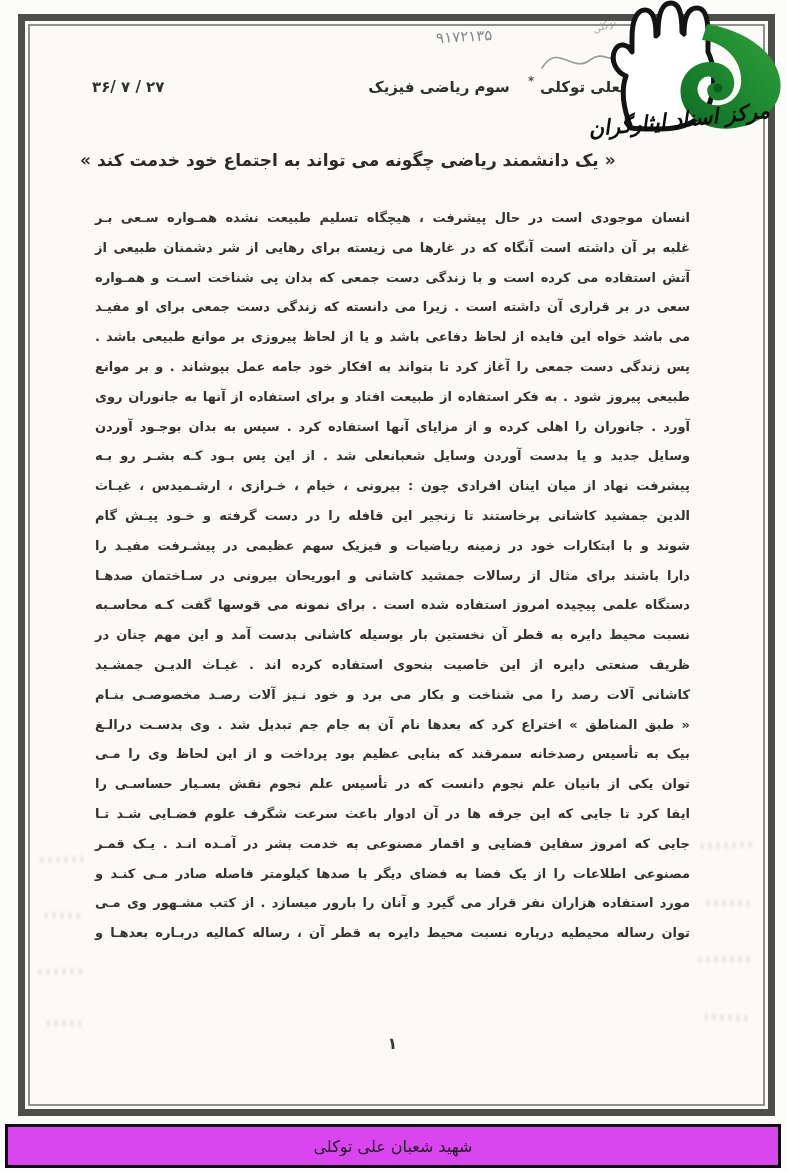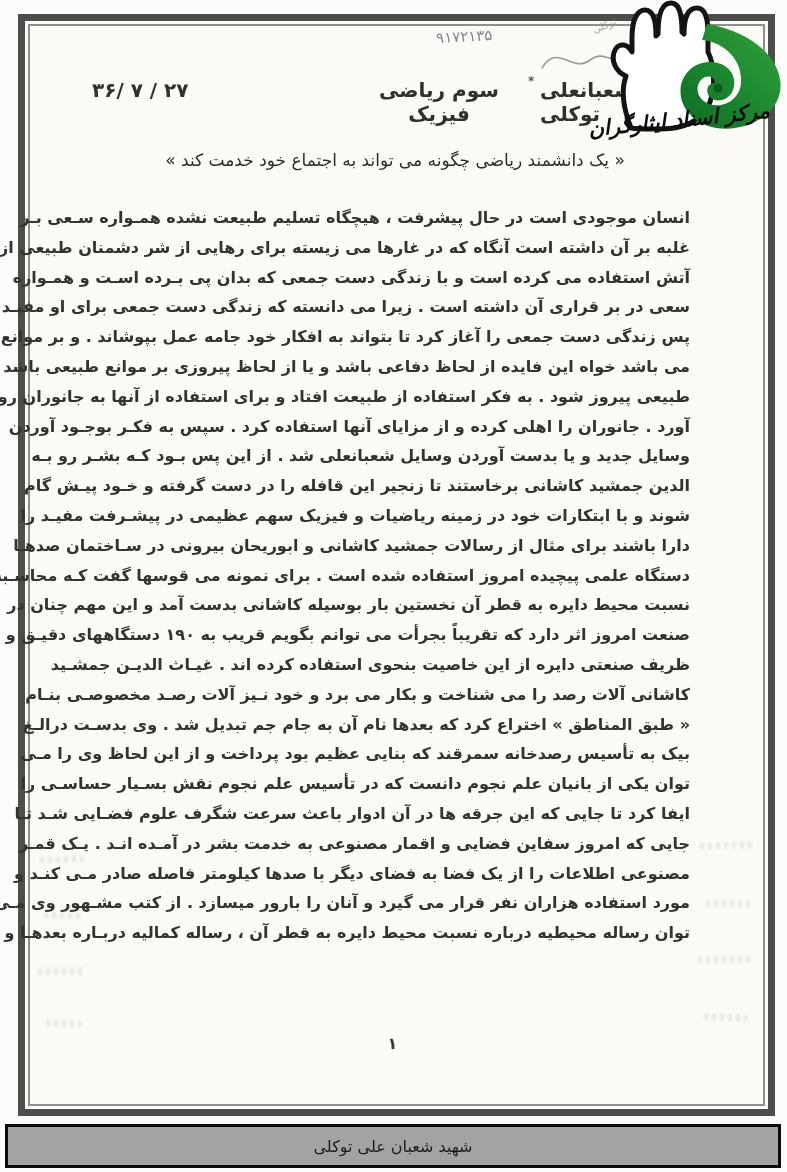--- a/index.html
+++ b/index.html
@@ -24,64 +24,64 @@
     color:#83888f;font-size:15px;letter-spacing:3px;
     transform:rotate(-3deg);z-index:3;
   }
   .squiggle{position:absolute;left:538px;top:38px;z-index:3;}
   .hw-note{
     position:absolute;left:592px;top:20px;
     color:#8d8d8a;font-size:10px;transform:rotate(-22deg);
     opacity:.75;z-index:3;
   }
   
-  .hdr{position:absolute;top:78px;font-size:20px;font-weight:700;color:#30302c;z-index:2;}
+  .hdr{position:absolute;top:78px;font-size:15px;font-weight:700;color:#30302c;z-index:2;}
   .hdr-date{left:92px;direction:ltr;unicode-bidi:bidi-override;letter-spacing:1px;}
   .hdr-subject{left:364px;width:150px;text-align:center;direction:rtl;}
   .hdr-mark{left:528px;top:74px;font-size:12px;color:#555;}
   .hdr-name{left:540px;width:140px;text-align:left;direction:rtl;}
   
   .logo{position:absolute;left:556px;top:0;width:231px;height:168px;z-index:5;pointer-events:none;}
   .logo svg{display:block;}
   .logo-text{
     position:absolute;left:18px;top:108px;width:210px;
     direction:rtl;text-align:center;
     font-size:21px;font-weight:900;color:#0d0d0d;
     transform:rotate(-6deg);letter-spacing:-1px;
     font-style:italic;
   }
   
   .doc-title{
     position:absolute;left:80px;top:150px;width:630px;
-    direction:rtl;text-align:center;
-    font-size:17px;font-weight:400;color:#2c2b28;z-index:2;
+    direction:rtl;text-align:left;
+    font-size:17px;font-weight:700;color:#2c2b28;z-index:2;
   }
   
   .doc-body{
     position:absolute;left:95px;top:203px;width:595px;z-index:2;direction:rtl;
   }
   .body-line{
     height:29.8px;line-height:29.8px;
-    font-size:16px;font-weight:700;color:#34332f;
+    font-size:13px;font-weight:700;color:#34332f;
     text-align:justify;text-align-last:justify;
     white-space:nowrap;overflow:visible;
   }
   .page-num{
     position:absolute;left:95px;top:1034px;width:595px;text-align:center;
     font-size:16px;font-weight:700;color:#3a3935;z-index:2;
   }
   
   .smudge{
     position:absolute;height:7px;border-radius:3px;opacity:.18;filter:blur(1px);
     background:repeating-linear-gradient(90deg,#9a9a90 0 4px,transparent 4px 8px);
   }
   
   .caption-bar{
     position:absolute;left:5px;top:1124px;width:776px;height:44px;
-    box-sizing:border-box;border:3px solid #0c0c0c;background:#a3a3a3;
+    box-sizing:border-box;border:3px solid #0c0c0c;background:#d946ef;
     display:flex;align-items:center;justify-content:center;
   }
   .caption-text{
     direction:rtl;font-size:16px;color:#1d1d1d;font-weight:500;
   }
 </style>
 </head>
 <body>
 
 <div class="page-frame">
@@ -100,33 +100,33 @@
 <div class="hdr hdr-date">۳۶/ ۷ / ۲۷</div>
 <div class="hdr hdr-subject">سوم ریاضی فیزیک</div>
 <div class="hdr hdr-mark">*</div>
 <div class="hdr hdr-name">شعبانعلی توکلی</div>
 
 <div class="doc-title">« یک دانشمند ریاضی چگونه می تواند به اجتماع خود خدمت کند »</div>
 
 <div class="doc-body">
     <div class="body-line">انسان موجودی است در حال پیشرفت ، هیچگاه تسلیم طبیعت نشده همـواره سـعی بـر</div>
     <div class="body-line">غلبه بر آن داشته است آنگاه که در غارها می زیسته برای رهایی از شر دشمنان طبیعی از</div>
-    <div class="body-line">آتش استفاده می کرده است و با زندگی دست جمعی که بدان پی بـرده اسـت و همـواره</div>
+    <div class="body-line">آتش استفاده می کرده است و با زندگی دست جمعی که بدان پی شناخت اسـت و همـواره</div>
     <div class="body-line">سعی در بر قراری آن داشته است . زیرا می دانسته که زندگی دست جمعی برای او مفیـد</div>
+    <div class="body-line">می باشد خواه این فایده از لحاظ دفاعی باشد و یا از لحاظ پیروزی بر موانع طبیعی باشد .</div>
     <div class="body-line">پس زندگی دست جمعی را آغاز کرد تا بتواند به افکار خود جامه عمل بپوشاند . و بر موانع</div>
-    <div class="body-line">می باشد خواه این فایده از لحاظ دفاعی باشد و یا از لحاظ پیروزی بر موانع طبیعی باشد .</div>
     <div class="body-line">طبیعی پیروز شود . به فکر استفاده از طبیعت افتاد و برای استفاده از آنها به جانوران روی</div>
-    <div class="body-line">آورد . جانوران را اهلی کرده و از مزایای آنها استفاده کرد . سپس به فکـر بوجـود آوردن</div>
+    <div class="body-line">آورد . جانوران را اهلی کرده و از مزایای آنها استفاده کرد . سپس به بدان بوجـود آوردن</div>
     <div class="body-line">وسایل جدید و یا بدست آوردن وسایل شعبانعلی شد . از این پس بـود کـه بشـر رو بـه</div>
+    <div class="body-line">پیشرفت نهاد از میان اینان افرادی چون : بیرونی ، خیام ، خـرازی ، ارشـمیدس ، غیـاث</div>
     <div class="body-line">الدین جمشید کاشانی برخاستند تا زنجیر این قافله را در دست گرفته و خـود پیـش گام</div>
     <div class="body-line">شوند و با ابتکارات خود در زمینه ریاضیات و فیزیک سهم عظیمی در پیشـرفت مفیـد را</div>
     <div class="body-line">دارا باشند برای مثال از رسالات جمشید کاشانی و ابوریحان بیرونی در سـاختمان صدهـا</div>
     <div class="body-line">دستگاه علمی پیچیده امروز استفاده شده است . برای نمونه می قوسها گفت کـه محاسـبه</div>
     <div class="body-line">نسبت محیط دایره به قطر آن نخستین بار بوسیله کاشانی بدست آمد و این مهم چنان در</div>
-    <div class="body-line">صنعت امروز اثر دارد که تقریباً بجرأت می توانم بگویم قریب به ۱۹۰ دستگاههای دقیـق و</div>
     <div class="body-line">ظریف صنعتی دایره از این خاصیت بنحوی استفاده کرده اند . غیـاث الدیـن جمشـید</div>
     <div class="body-line">کاشانی آلات رصد را می شناخت و بکار می برد و خود نـیز آلات رصـد مخصوصـی بنـام</div>
     <div class="body-line">« طبق المناطق » اختراع کرد که بعدها نام آن به جام جم تبدیل شد . وی بدسـت درالـغ</div>
     <div class="body-line">بیک به تأسیس رصدخانه سمرقند که بنایی عظیم بود پرداخت و از این لحاظ وی را مـی</div>
     <div class="body-line">توان یکی از بانیان علم نجوم دانست که در تأسیس علم نجوم نقش بسـیار حساسـی را</div>
     <div class="body-line">ایفا کرد تا جایی که این جرقه ها در آن ادوار باعث سرعت شگرف علوم فضـایی شـد تـا</div>
     <div class="body-line">جایی که امروز سفاین فضایی و اقمار مصنوعی به خدمت بشر در آمـده انـد . یـک قمـر</div>
     <div class="body-line">مصنوعی اطلاعات را از یک فضا به فضای دیگر با صدها کیلومتر فاصله صادر مـی کنـد و</div>
     <div class="body-line">مورد استفاده هزاران نفر قرار می گیرد و آنان را بارور میسازد . از کتب مشـهور وی مـی</div>
     <div class="body-line">توان رساله محیطیه درباره نسبت محیط دایره به قطر آن ، رساله کمالیه دربـاره بعدهـا و</div>

